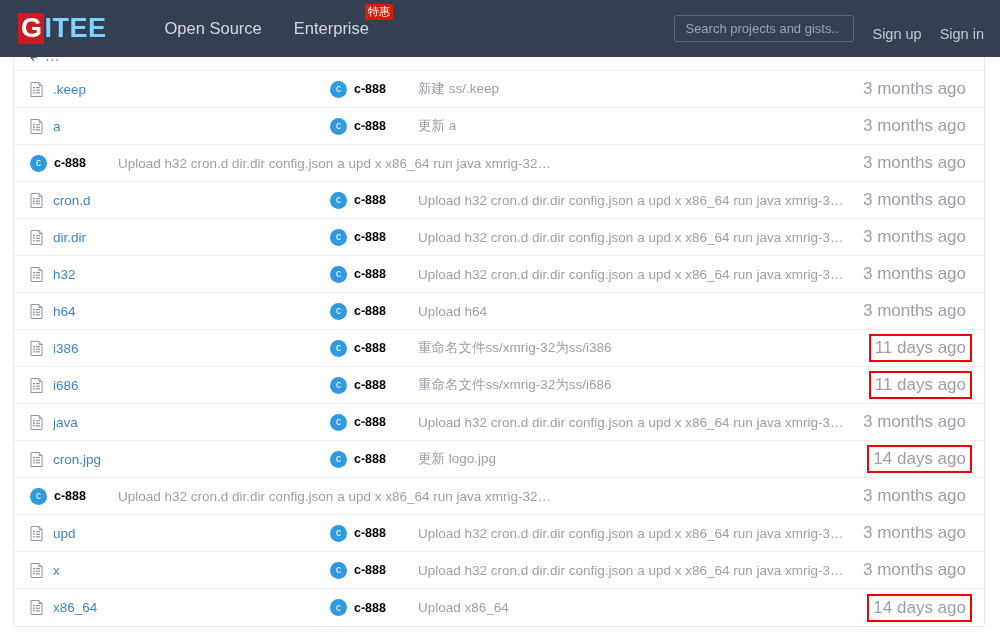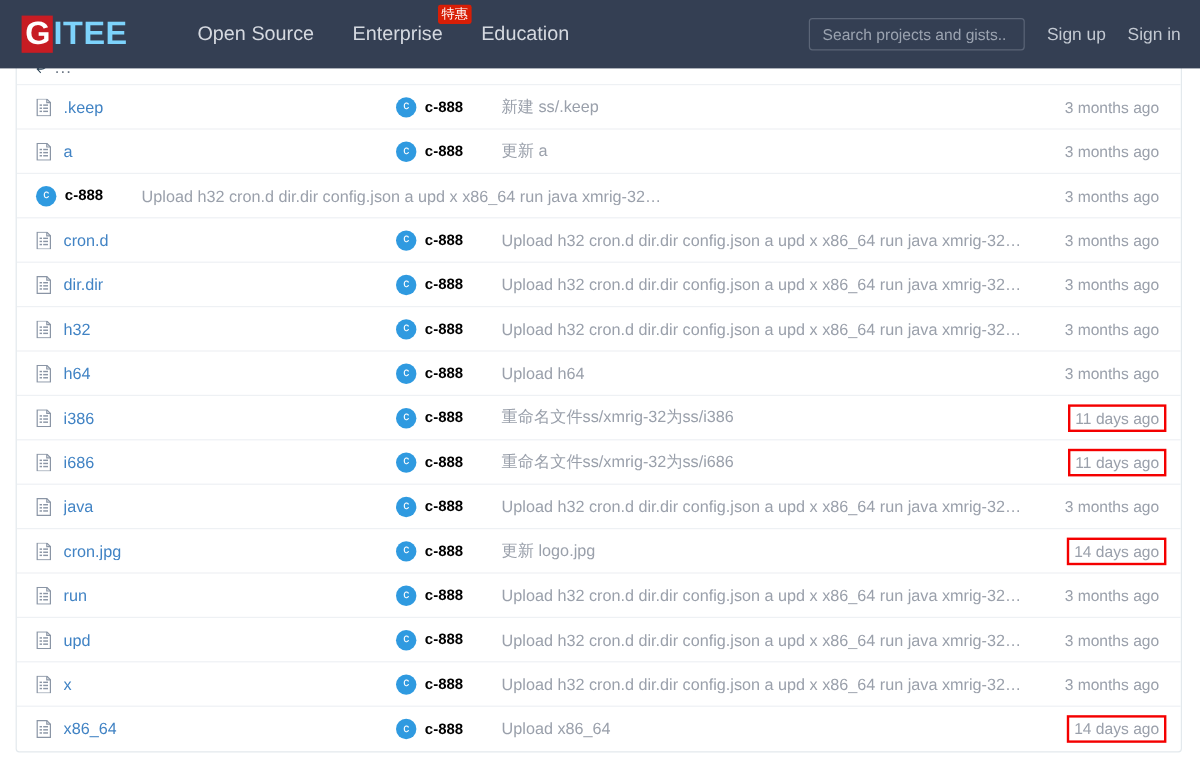--- a/index.html
+++ b/index.html
@@ -72,21 +72,21 @@
     line-height: 1;
     padding: 2px 3px 3px 3px;
     border-radius: 2px;
     white-space: nowrap;
     font-family: "DejaVu Sans", sans-serif;
   }
 
   .nav-right {
     margin-left: auto;
     display: flex;
-    align-items: center;
+    align-items: flex-end;
     margin-right: 16px;
   }
 
   .search-box {
     width: 180px;
     height: 27px;
     background: transparent;
     border: 1px solid #5b6577;
     border-radius: 3px;
     color: #b6bcc6;
@@ -210,21 +210,21 @@
     padding-right: 14px;
     overflow: hidden;
     text-overflow: ellipsis;
     white-space: nowrap;
     cursor: pointer;
   }
 
   .col-time {
     flex: 0 0 auto;
     color: #9aa0ab;
-    font-size: 13px;
+    font-size: 17px;
     text-align: right;
     white-space: nowrap;
     position: relative;
     padding: 2px 4px;
   }
   .col-time.highlight {
     outline: 2px solid #f40000;
     outline-offset: 0px;
   }
 </style>
@@ -471,35 +471,20 @@
           <a class="file-name">cron.jpg</a>
         </div>
         <div class="col-author">
           <span class="avatar">c</span>
           <a class="author-name">c-888</a>
         </div>
         <div class="col-commit">更新 logo.jpg</div>
         <div class="col-time highlight">14 days ago</div>
       </div>
       <div class="file-row">
-        <div class="col-name">
-          <span class="file-icon">
-            <svg width="13" height="15" viewBox="0 0 13 15" aria-hidden="true">
-              <path d="M1 0.5 h8 l3 3 v11 h-11 z" fill="#ffffff" stroke="#8a95a5" stroke-width="1"></path>
-              <path d="M9 0.5 v3 h3" fill="none" stroke="#8a95a5" stroke-width="1"></path>
-              <rect x="3" y="5" width="2" height="1.2" fill="#8a95a5"></rect>
-              <rect x="6" y="5" width="4" height="1.2" fill="#8a95a5"></rect>
-              <rect x="3" y="7.6" width="2" height="1.2" fill="#8a95a5"></rect>
-              <rect x="6" y="7.6" width="4" height="1.2" fill="#8a95a5"></rect>
-              <rect x="3" y="10.2" width="2" height="1.2" fill="#8a95a5"></rect>
-              <rect x="6" y="10.2" width="4" height="1.2" fill="#8a95a5"></rect>
-            </svg>
-          </span>
-          <a class="file-name">run</a>
-        </div>
         <div class="col-author">
           <span class="avatar">c</span>
           <a class="author-name">c-888</a>
         </div>
         <div class="col-commit">Upload h32 cron.d dir.dir config.json a upd x x86_64 run java xmrig-32…</div>
         <div class="col-time">3 months ago</div>
       </div>
       <div class="file-row">
         <div class="col-name">
           <span class="file-icon">
@@ -575,21 +560,20 @@
 <div class="topnav">
 
   <div class="brand">
     <span class="brand-g">G</span>
       <span class="brand-rest">ITEE</span>
   </div>
 
   <div class="nav-links" id="nav-links">
       <a class="nav-link"><span>Open Source</span></a>
       <a class="nav-link"><span>Enterprise</span><span class="badge-hot">特惠</span></a>
-      <a class="nav-link"><span>Education</span></a>
     </div>
 
   <div class="nav-right">
     <input class="search-box" type="text" placeholder="Search projects and gists.." style="">
     <a class="auth-link">Sign up</a>
     <a class="auth-link">Sign in</a>
   </div>
 </div>
 
 </body></html>

